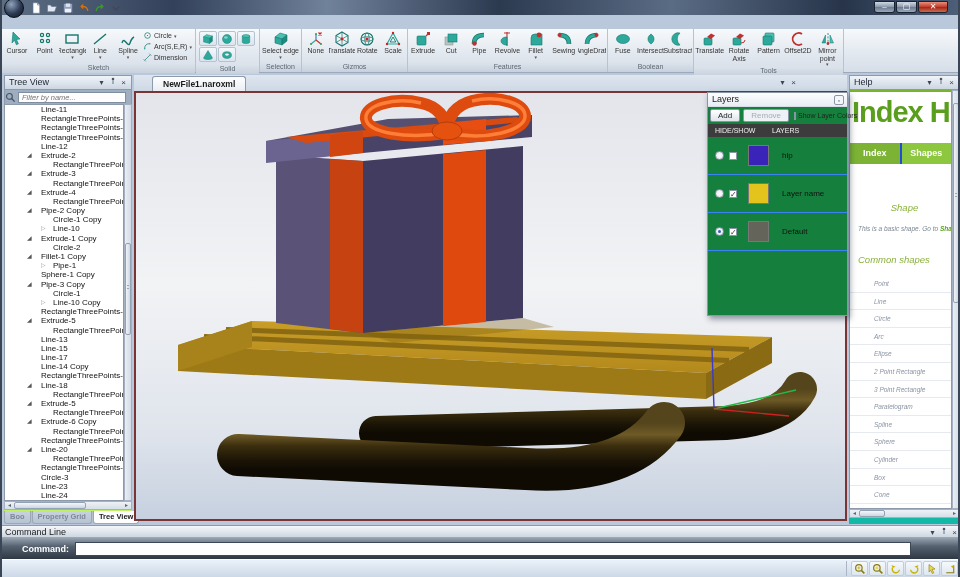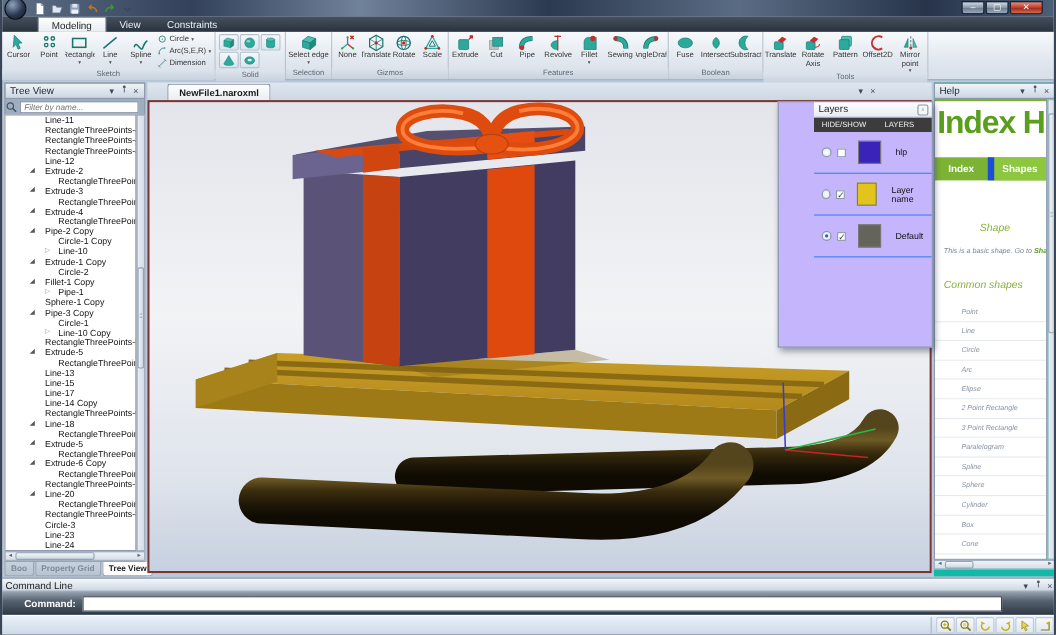--- a/index.html
+++ b/index.html
@@ -47,21 +47,21 @@
   .gcell { width:18px; height:15px; margin:0 1px 1px 0; display:flex; align-items:center; justify-content:center;
     border:1px solid #b5c2cf; border-radius:2px; background:linear-gradient(#f4f8fb,#dbe4ee); }
 
   
   .panel-header { position:absolute; height:15px; background:linear-gradient(#f0f4f9,#ccd6e2);
     border:1px solid #8c9aab; font-size:9px; color:#1c2430; line-height:13px; padding-left:4px; }
   .hdr-icons { position:absolute; right:2px; top:1px; display:flex; }
   .hicon { width:11px; height:11px; font-size:8px; color:#3a4654; text-align:center; line-height:11px; }
 
   
-  #tree-panel { position:absolute; left:2px; top:75px; width:128px; height:449px; background:#a3a3a3;padding-left:17px; }
+  #tree-panel { position:absolute; left:2px; top:75px; width:128px; height:449px; background:#bef264;padding-left:17px; }
   #tree-header { left:0; top:0; width:128px; }
   #tree-filter { position:absolute; left:0; top:15px; width:128px; height:14px; background:#9fadc0; border-left:1px solid #8c9aab; border-right:1px solid #8c9aab; display:flex; align-items:center; }
   #tree-filter input { width:108px; height:11px; margin-left:2px; border:1px solid #7e8da0; font-size:7.5px; font-style:italic; color:#8a94a0; padding-left:3px; background:#fdfdfe; }
   #tree-list { position:absolute; left:0; top:29px; width:120px; height:397px; background:#fff; border:1px solid #8c9aab; overflow:hidden; }
   #tree-vscroll { position:absolute; right:0; top:29px; width:8px; height:397px; background:linear-gradient(90deg,#e9eef5,#d4dce7); border:1px solid #a5b1c0; }
   #tree-vscroll .thumb { position:absolute; left:0; width:6px; top:138px; height:92px; background:linear-gradient(90deg,#f2f5f9,#ccd6e3); border:1px solid #93a2b5; border-radius:2px; }
   .grip { position:absolute; left:1px; right:1px; top:45%; height:4px; border-top:1px solid #9aa8bb; border-bottom:1px solid #9aa8bb; }
   .trow { height:9.2px; line-height:9.2px; font-size:8px; color:#111; white-space:nowrap; position:relative; }
   .trow .exp { position:absolute; left:22px; top:0; font-size:6px; color:#555; }
   .trow .exp.closed { color:#999; }
@@ -76,21 +76,21 @@
   .ttab.active { background:#fdfdfe; color:#1a1a1a; }
 
   
   #doc-tabbar { position:absolute; left:132px; top:75px; width:713px; height:28px; background:linear-gradient(#dee6ef,#c3cfdd); border-bottom:1px solid #93a1b2; }
   #doc-tab { position:absolute; left:18px; top:1px; height:15px; background:linear-gradient(#fefefe,#e9eef4); border:1px solid #8c9aab; border-bottom:none; border-radius:3px 3px 0 0; font-size:8.5px; font-weight:bold; color:#1a1a1a; padding:2px 10px 0 10px; }
   #doc-ctrls { position:absolute; right:48px; top:2px; display:flex; }
   #viewport { position:absolute; left:132px; top:91px; width:713px; height:430px; border:2px solid #7a3434; background:#e8eaee; }
   #viewport svg { display:block; }
 
   
-  #layers { position:absolute; left:705px; top:92px; width:141px; height:224px; background:#c4b5fd; border:1px solid #8a96a6; box-shadow:2px 3px 6px rgba(20,30,50,.45); z-index:20;padding-left:32px; }
+  #layers { position:absolute; left:705px; top:92px; width:141px; height:224px; background:#15803d; border:1px solid #8a96a6; box-shadow:2px 3px 6px rgba(20,30,50,.45); z-index:20; }
   #layers-title { height:14px; font-size:9px; color:#222; padding:1px 0 0 4px; background:linear-gradient(#fcfdfe,#e8edf3); border-bottom:1px solid #d6dde6; }
   #layers-close { position:absolute; right:3px; top:2px; width:10px; height:10px; border:1px solid #8a96a6; border-radius:2px; font-size:7px; line-height:9px; text-align:center; color:#556; background:#f4f7fa; }
   #layers-toolbar { height:17px; display:flex; align-items:center; padding:1px 2px; }
   .lbtn { font-size:8px; border:1px solid #8a96a6; border-radius:2px; background:linear-gradient(#fff,#dfe5ec); padding:0 7px; height:13px; line-height:12px; color:#222; margin-right:3px; }
   .lbtn.disabled { color:#a4adb8; background:#eef1f5; }
   .cbx { width:8px; height:8px; border:1px solid #8a96a6; background:#fff; display:inline-block; margin:0 2px 0 2px; font-size:8px; line-height:7px; color:#334; text-align:center; }
   #layers-cblabel { font-size:7px; color:#222; white-space:nowrap; }
   #layers-header { height:13px; background:#3c3c3c; color:#f2f2f2; font-size:7px; display:flex; line-height:13px; }
   #layers-header .c1 { width:62px; padding-left:7px; } #layers-header .c2 { padding-left:2px; }
   .lrow { height:38px; display:flex; align-items:center; border-bottom:1px solid #3b82f6; }
@@ -99,21 +99,21 @@
   .lrow .cbx { margin-left:5px; }
   .swatch { width:21px; height:21px; border:1px solid #777; margin-left:9px; }
   .lname { font-size:8px; color:#111; margin-left:13px; }
 
   
   #help-panel { position:absolute; left:847px; top:75px; width:111px; height:449px; background:#14b8a6; }
   #help-header { left:0; top:0; width:111px; }
   #help-content { position:absolute; left:0; top:15px; width:103px; height:419px; background:#fff; border:1px solid #8c9aab; border-top:2px solid #7ab32e; overflow:hidden; }
   #help-heading { font-size:29px; font-weight:bold; color:#5a9e1e; white-space:nowrap; margin:4px 0 0 2px; letter-spacing:-1px; }
   #help-tabs { margin-top:14px; height:21px; display:flex; background:#7cb335; }
-  .htab { flex:1; color:#fff; font-size:9px; font-weight:bold; text-align:center; line-height:21px; border-right:6px solid #1d4ed8; }
+  .htab { flex:1; color:#fff; font-size:9px; font-weight:bold; text-align:center; line-height:21px; border-right:2px solid #1d4ed8; }
   .htab:last-child { border-right:none; background:#8dc63f; }
   #help-shape { margin:38px 0 0 8px; font-size:9.5px; font-style:italic; color:#8ab23a;text-align:center; }
   #help-body { margin:12px 0 0 8px; font-size:6.5px; font-style:italic; color:#7a8694; white-space:nowrap; }
   #help-body .lnk { color:#5a9e1e; font-weight:bold; }
   #help-common { margin:22px 0 0 8px; font-size:9.5px; font-style:italic; color:#8ab23a; }
   #help-list { margin-top:10px; }
   .hitem { height:17.6px; line-height:17.6px; font-size:6.5px; font-style:italic; color:#8a94a4; padding-left:24px; border-bottom:1px solid #e6eaef; }
   #help-vscroll { position:absolute; right:0; top:15px; width:8px; height:419px; background:linear-gradient(90deg,#e9eef5,#d4dce7); border:1px solid #a5b1c0; }
   #help-vscroll .thumb { position:absolute; left:0; width:6px; top:12px; height:200px; background:linear-gradient(90deg,#f2f5f9,#ccd6e3); border:1px solid #93a2b5; border-radius:2px; }
   #help-hscroll { position:absolute; left:0; top:434px; width:111px; height:9px; background:linear-gradient(#eef2f7,#d6dee8); border:1px solid #a5b1c0; }
@@ -175,25 +175,20 @@
           <path d="M9 2l4 4-4 4z" fill="#3a9a2a"></path>
         </svg>
       </div>
       <div class="qat-btn">
         <svg viewBox="0 0 16 16" width="12" height="12">
           <path d="M4 6.5l4 4 4-4" fill="none" stroke="#445" stroke-width="1.6"></path>
         </svg>
       </div>
     </div>
 
-  <div id="tabstrip">
-      <div class="rtab active">Modeling</div>
-      <div class="rtab">View</div>
-      <div class="rtab">Constraints</div>
-    </div>
 
   <div id="ribbon">
       <div class="rgroup" style="width: 194px;">
         <div class="rg-content">
           <div class="rbtn">
             <svg viewBox="0 0 16 16" width="16" height="16">
               <path d="M4 1l7 7-3.6.4 2 4.4-2 .9-1.9-4.4L3 12z" fill="#2da99c" stroke="#17766c" stroke-width=".6"></path>
             </svg>
             <div class="lbl">Cursor</div>
           </div>
@@ -749,20 +744,26 @@
 
       <path d="M 578 316 L 576 255" stroke="#3a3acc" stroke-width="1.4" fill="none"></path>
       <path d="M 578 316 L 660 297" stroke="#22bb44" stroke-width="1.4" fill="none"></path>
       <path d="M 578 316 L 653 323" stroke="#cc2222" stroke-width="1.4" fill="none"></path>
     </svg>
   </div>
 
   <div id="layers">
     <div id="layers-title">Layers</div>
     <div id="layers-close">▫</div>
+    <div id="layers-toolbar">
+      <div class="lbtn">Add</div>
+      <div class="lbtn disabled">Remove</div>
+      <span class="cbx"></span>
+      <span id="layers-cblabel">Show Layer Colors</span>
+    </div>
     <div id="layers-header">
       <span class="c1">HIDE/SHOW</span>
       <span class="c2">LAYERS</span>
     </div>
     <div id="layers-rows">
         <div class="lrow">
           <span class="radio"></span>
           <span class="cbx"></span>
           <div class="swatch" style="background: rgb(58, 35, 184);"></div>
           <span class="lname">hlp</span>

